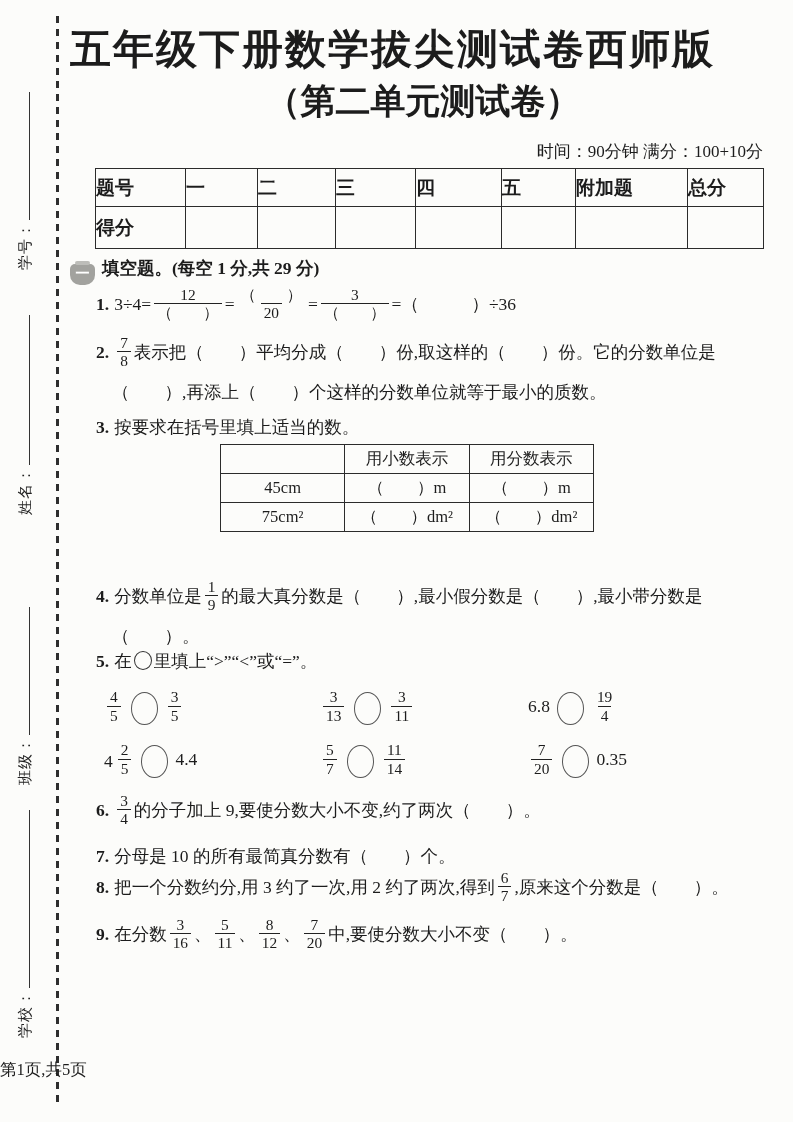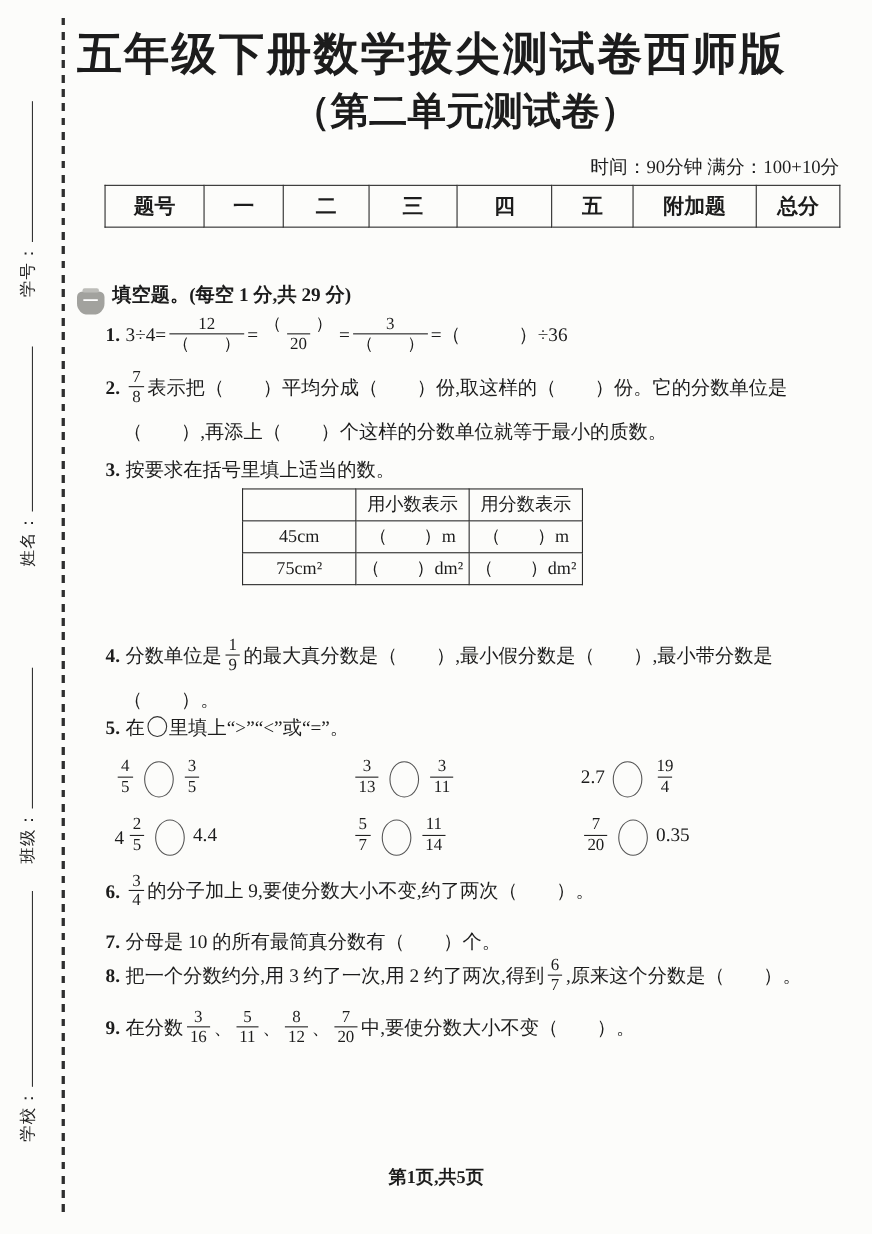--- a/index.html
+++ b/index.html
@@ -17,21 +17,21 @@
 
   
   .title{position:absolute;top:22px;left:70px;width:706px;margin:0;text-align:left;
          font-size:41px;font-weight:bold;letter-spacing:2px;}
   .subtitle{position:absolute;top:78px;left:70px;width:706px;margin:0;text-align:center;
          font-size:35px;font-weight:bold;}
   .meta{position:absolute;top:140px;right:30px;font-size:17px;}
 
   
   .score-table{position:absolute;top:168px;left:95px;width:668px;border-collapse:collapse;
-         table-layout:fixed;text-align:center;font-size:19px;}
+         table-layout:fixed;font-size:19px;}
   .score-table td{border:1.7px solid #2b2b2b;height:37px;padding:0;}
   .score-table tr:nth-child(2) td{height:41px;}
   .score-table td.hd{font-weight:bold;}
 
   
   .section-head{position:absolute;top:256px;left:70px;font-size:17.5px;font-weight:bold;}
   .badge{display:inline-block;position:relative;width:25px;height:21px;background:#a2a29e;
          border-radius:5px 5px 10px 10px;color:#fff;text-align:center;line-height:20px;
          font-size:14px;vertical-align:-4px;margin-right:7px;}
   .badge::before{content:"";position:absolute;top:-3px;left:5px;right:5px;height:4px;
@@ -54,33 +54,33 @@
   .mixed{display:inline-flex;align-items:center;vertical-align:middle;}
   .mixed .whole{margin-right:2px;}
 
   
   .circle-big{display:inline-block;width:25px;height:31px;border:1.6px solid #555;
         border-radius:50%;vertical-align:middle;margin:0 7px;}
   .circle-sm{display:inline-block;width:16px;height:17px;border:1.5px solid #333;
         border-radius:50%;vertical-align:-3px;margin:0 2px;}
 
   
-  .conv-table{position:absolute;top:444px;left:220px;width:310px;border-collapse:collapse;
+  .conv-table{position:absolute;top:444px;left:220px;width:374px;border-collapse:collapse;
         table-layout:fixed;text-align:center;font-size:16.5px;}
   .conv-table th,.conv-table td{border:1.6px solid #2b2b2b;height:28px;font-weight:normal;padding:0 2px;}
 
   
   .compare{position:absolute;top:688px;left:104px;width:648px;font-size:17.5px;}
   .cmp-row{display:flex;align-items:center;margin-bottom:13px;height:40px;}
   .cmp-cell{flex:0 0 auto;}
   .cmp-cell:nth-child(1){width:216px}
   .cmp-cell:nth-child(2){width:208px}
   .cmp-cell:nth-child(3){flex:1}
 
-  .footer{position:absolute;top:1059px;left:0;width:100%;text-align:center;font-size:16.5px;font-weight:bold;}
+  .footer{position:absolute;top:1059px;left:0;width:100%;text-align:left;font-size:16.5px;}
 </style>
 </head>
 <body>
 
 <div class="page">
 
   <div class="fold-line"></div>
 
   <div class="seal-group sg1">
     <span>学号：</span><span class="sline"></span>
@@ -114,20 +114,30 @@
         <tr>
           <td class="hd">题号</td>
           <td class="hd">一</td>
           <td class="hd">二</td>
           <td class="hd">三</td>
           <td class="hd">四</td>
           <td class="hd">五</td>
           <td class="hd">附加题</td>
           <td class="hd">总分</td>
         </tr>
+        <tr>
+          <td class="hd">得分</td>
+          <td></td>
+          <td></td>
+          <td></td>
+          <td></td>
+          <td></td>
+          <td></td>
+          <td></td>
+        </tr>
       </tbody>
   </table>
 
   <div class="section-head">
     <span class="badge"><span>一</span></span><span class="sec-title">填空题。</span><span class="sec-note">(每空 1 分,共 29 分)</span>
   </div>
 
   <div class="q q1">
       <span class="qline"><b class="qnum">1.</b><span class="txt">3÷4=</span><span class="frac">
           <span class="num">12</span>
@@ -193,21 +203,21 @@
             <span class="num">3</span>
             <span class="den">5</span>
           </span></div>
         <div class="cmp-cell"><span class="frac">
             <span class="num">3</span>
             <span class="den">13</span>
           </span><span class="circle-big"></span><span class="frac">
             <span class="num">3</span>
             <span class="den">11</span>
           </span></div>
-        <div class="cmp-cell"><span class="txt">2.7</span><span class="circle-big"></span><span class="frac">
+        <div class="cmp-cell"><span class="txt">6.8</span><span class="circle-big"></span><span class="frac">
             <span class="num">19</span>
             <span class="den">4</span>
           </span></div>
       </div>
       <div class="cmp-row">
         <div class="cmp-cell"><span class="mixed">
             <span class="whole">4</span>
             <span class="frac">
               <span class="num">2</span>
               <span class="den">5</span>

